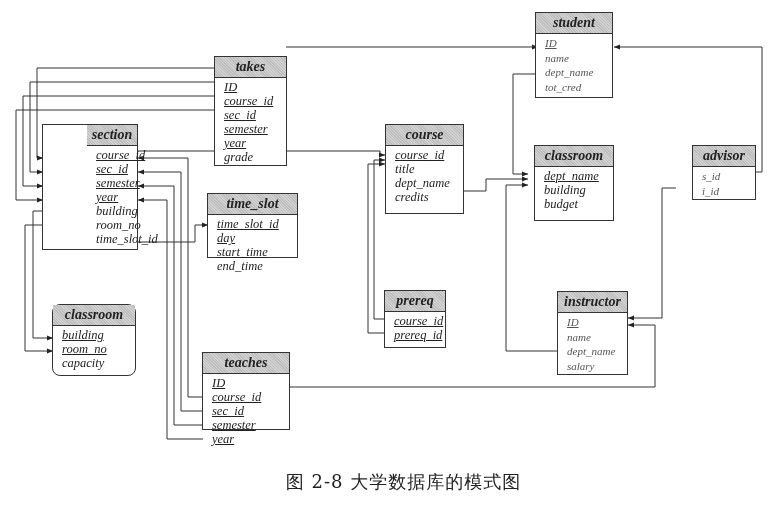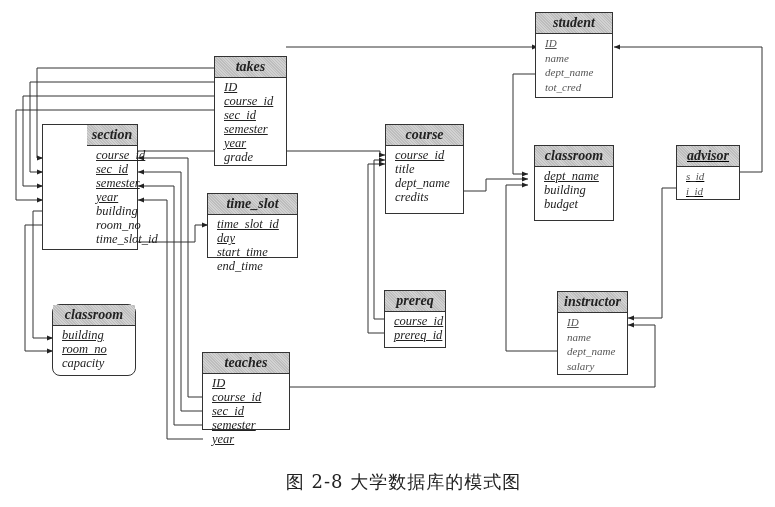--- a/index.html
+++ b/index.html
@@ -106,21 +106,21 @@
     </div>
   </div>
 <div class="tbl" style="left:534px;top:145px;width:80px;height:76px;">
     <div class="hdr">classroom</div>
     <div class="body">
       <div class="attr pk">dept_name</div>
       <div class="attr">building</div>
       <div class="attr">budget</div>
     </div>
   </div>
-<div class="tbl light" style="left:676px;top:145px;width:64px;height:55px;text-decoration:underline;">
+<div class="tbl light" style="left:692px;top:145px;width:64px;height:55px;">
     <div class="hdr">advisor</div>
     <div class="body">
       <div class="attr">s_id</div>
       <div class="attr">i_id</div>
     </div>
   </div>
 <div class="tbl" style="left:207px;top:193px;width:91px;height:65px;">
     <div class="hdr">time_slot</div>
     <div class="body">
       <div class="attr pk">time_slot_id</div>

